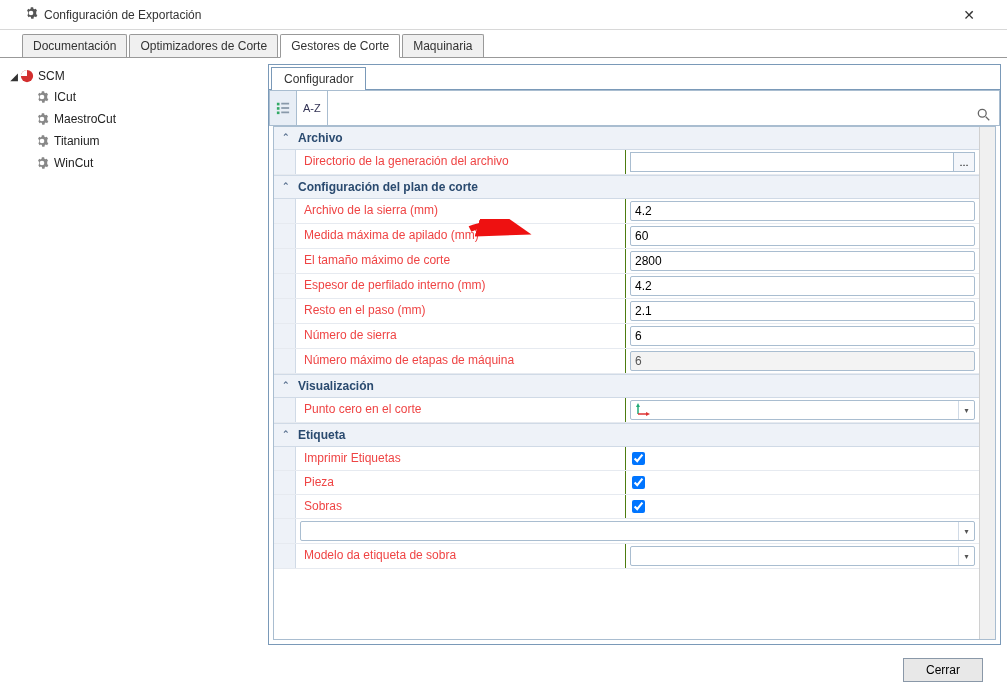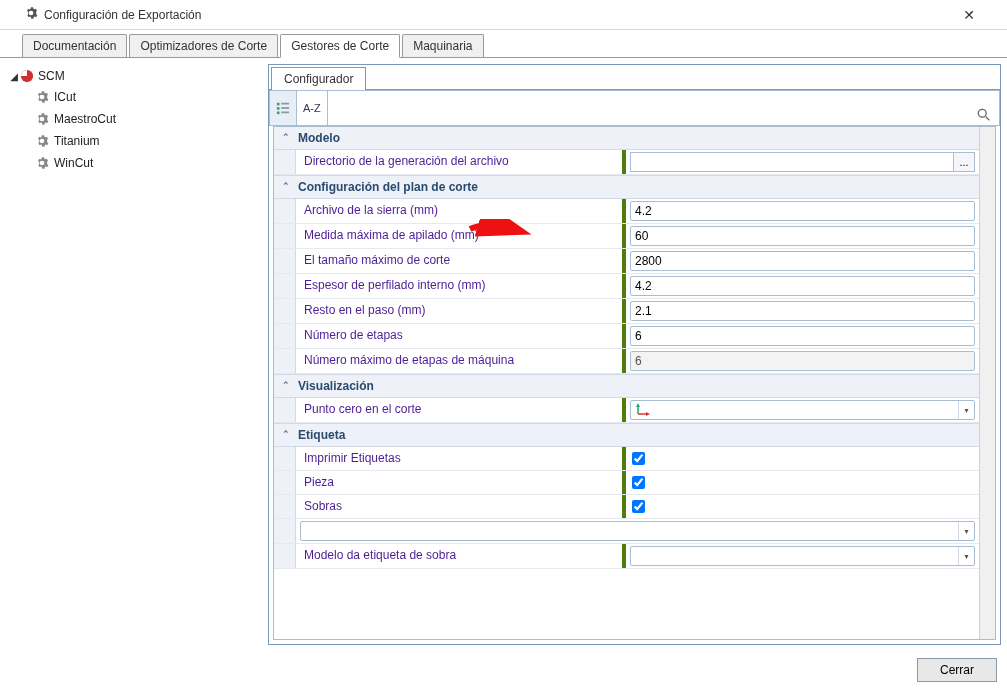--- a/index.html
+++ b/index.html
@@ -163,22 +163,22 @@
   min-height: 24px;
 }
 .prop-gutter {
   width: 22px;
   background: #eef2f8;
   border-right: 1px solid #d0dae6;
 }
 .prop-label {
   width: 330px;
   padding: 4px 8px;
-  color: #4c1d95;
-  border-right: 4px solid #4d7c0f;
+  color: #ef4444;
+  border-right: 1px solid #4d7c0f;
 }
 .prop-value {
   flex: 1;
   padding: 2px 4px;
   display: flex;
   align-items: center;
 }
 .prop-input {
   width: 100%;
   border: 1px solid #a9bdd0;
@@ -219,26 +219,26 @@
   display: flex;
   align-items: center;
   justify-content: center;
   border-left: 1px solid #d0dae6;
   color: #555;
   font-size: 8px;
   cursor: pointer;
 }
 .footer {
   position: absolute;
-  bottom: 0; left: 0; right: 8px;
+  bottom: 0; left: 0; right: 14px;
   height: 38px;
   display: flex;
   align-items: center;
   justify-content: flex-end;
-  padding: 0 2px;
+  padding: 0 10px;
 }
 .btn-close {
   padding: 4px 22px;
   border: 1px solid #8a98a8;
   background: #e8e8e8;
   cursor: pointer;
   font-size: 12px;
 }
 .arrow-annotation {
   position: absolute;
@@ -361,21 +361,21 @@
           <svg width="14" height="14" viewBox="0 0 16 16">
               <circle cx="6" cy="6" r="4.5" fill="none" stroke="#666" stroke-width="1.5"></circle>
               <line x1="10" y1="10" x2="14" y2="14" stroke="#666" stroke-width="1.5"></line>
             </svg>
         </div>
       </div>
 
       <div class="propgrid">
         <div class="propgrid-scrollbar-stub"></div>
         <div class="propgrid-inner" id="propgrid-inner">
-            <div class="cat-header"><span class="cat-caret">⌃</span><span>Modelo</span></div>
+            <div class="cat-header"><span class="cat-caret">⌃</span><span>Archivo</span></div>
             <div class="prop-row">
               <div class="prop-gutter"></div>
               <div class="prop-label">Directorio de la generación del archivo</div>
               <div class="prop-value">
                 <div class="prop-browse">
                   <input style="">
                   <button>...</button>
                 </div>
               </div>
             </div>
@@ -410,21 +410,21 @@
             </div>
             <div class="prop-row">
               <div class="prop-gutter"></div>
               <div class="prop-label">Resto en el paso (mm)</div>
               <div class="prop-value">
                 <input class="prop-input" value="2.1" style="">
               </div>
             </div>
             <div class="prop-row">
               <div class="prop-gutter"></div>
-              <div class="prop-label">Número de etapas</div>
+              <div class="prop-label">Número de sierra</div>
               <div class="prop-value">
                 <input class="prop-input" value="6" style="">
               </div>
             </div>
             <div class="prop-row">
               <div class="prop-gutter"></div>
               <div class="prop-label">Número máximo de etapas de máquina</div>
               <div class="prop-value">
                 <input class="prop-input readonly" readonly="" value="6" style="">
               </div>

